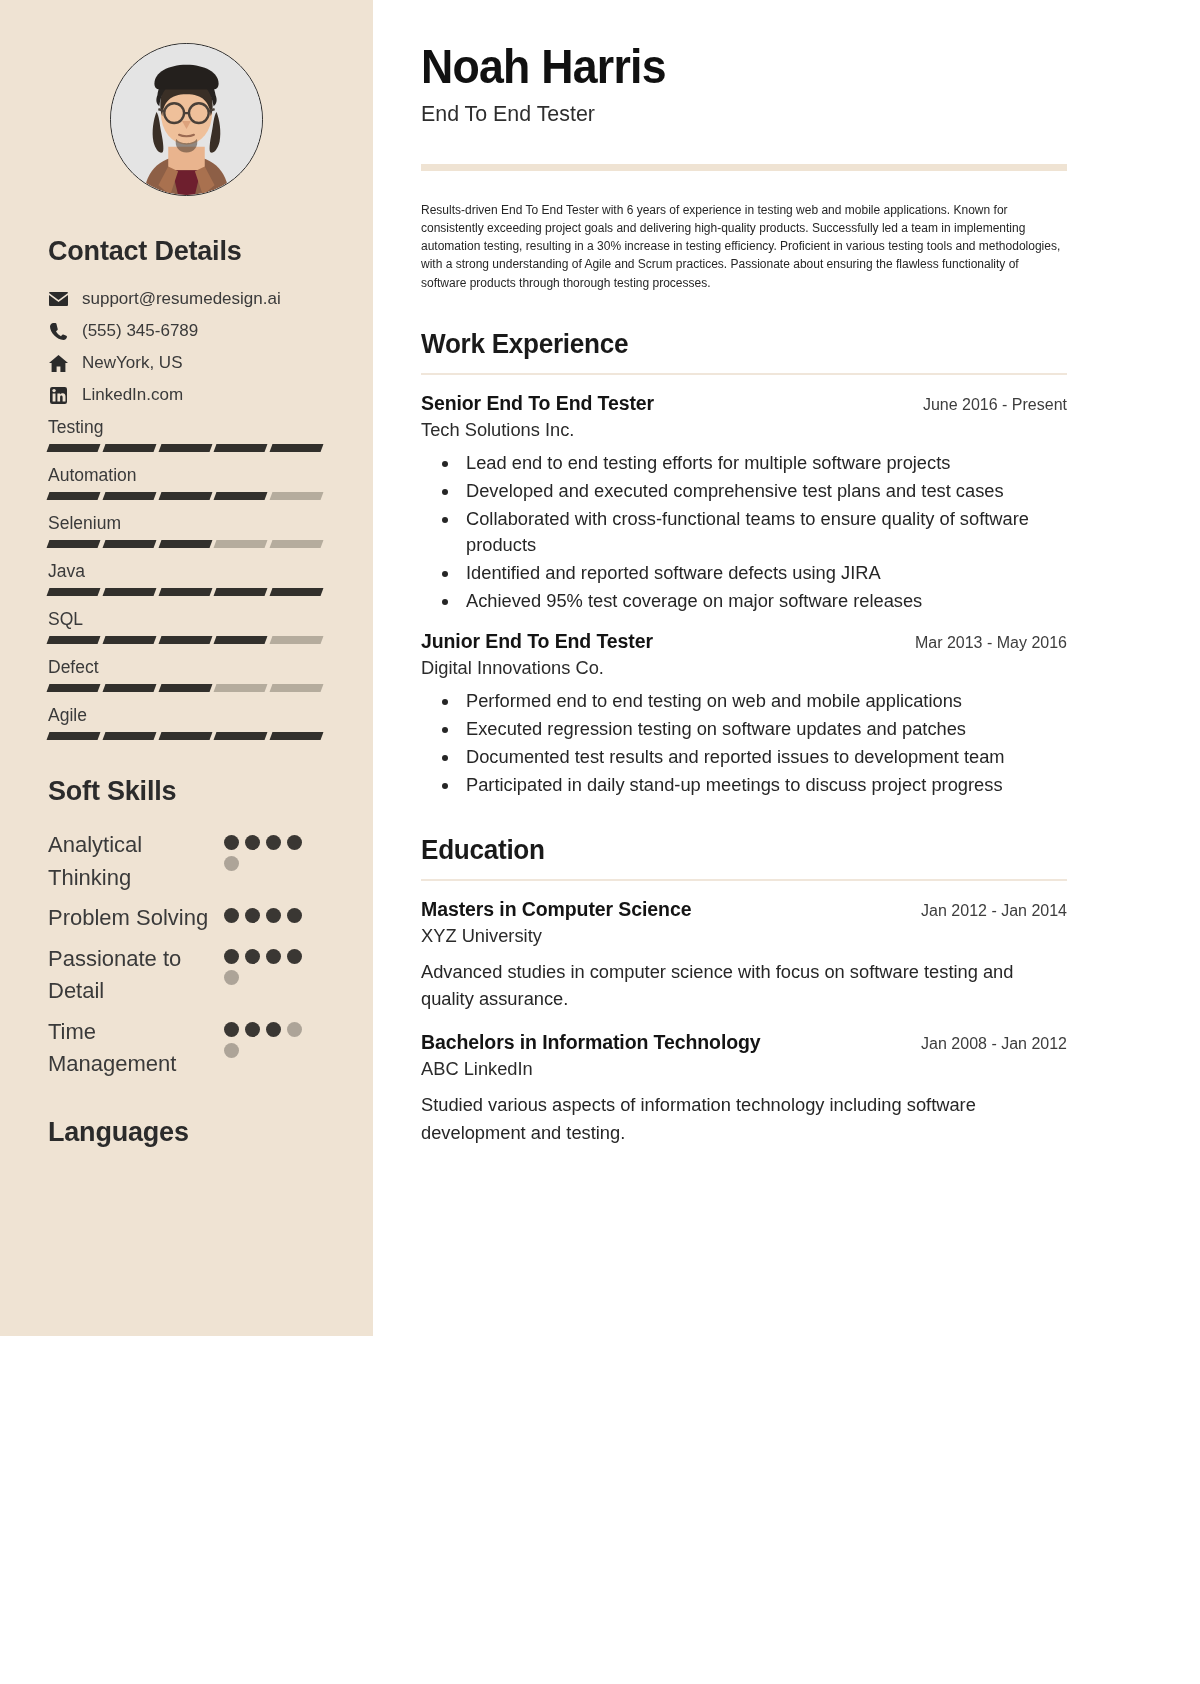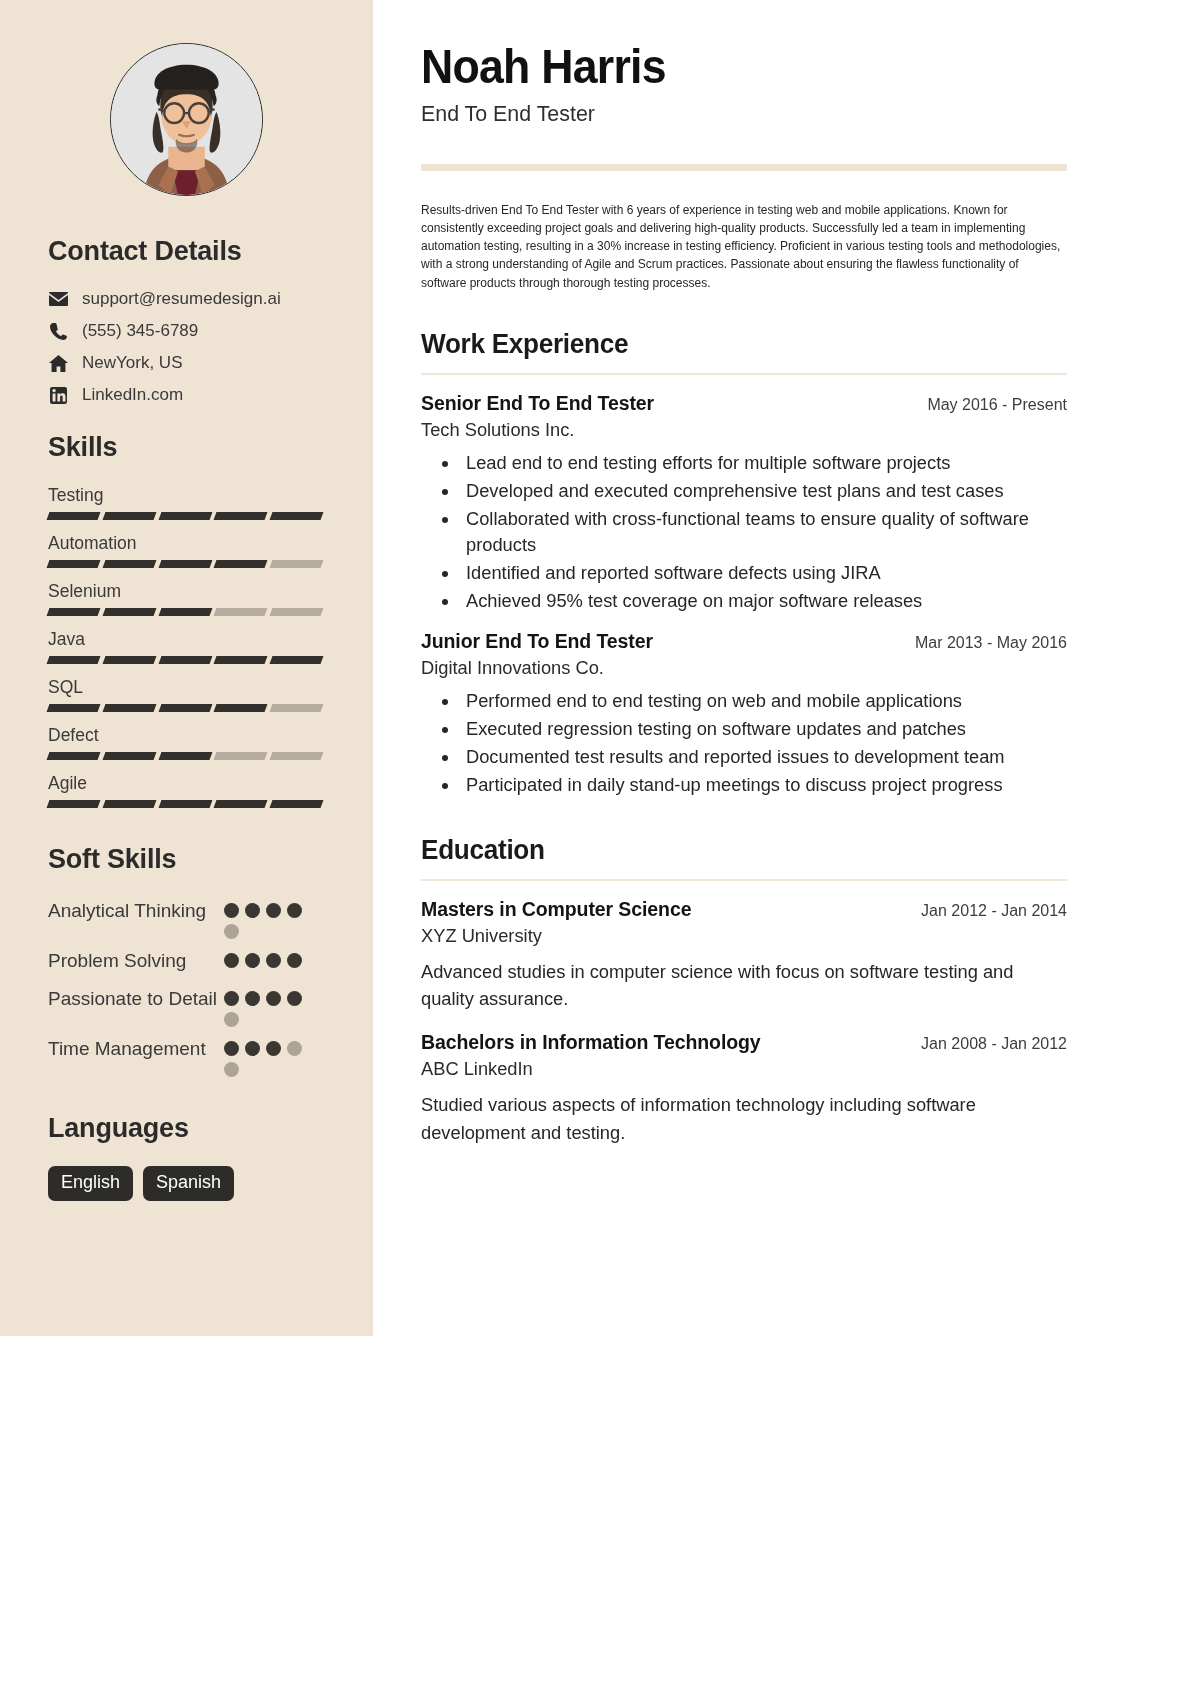--- a/index.html
+++ b/index.html
@@ -53,21 +53,21 @@
     background: #B5AC9D;
   }
   .bar.on { background: #32302c; }
 
   
   .soft-row {
     display: flex; align-items: flex-start;
     margin-bottom: 8px; min-height: 30px;
   }
   .soft-name {
-    font-size: 19px; color: #3a3a3a; line-height: 1.48;
+    font-size: 22px; color: #3a3a3a; line-height: 1.48;
     width: 176px; min-width: 176px;
   }
   .dots {
     display: flex; flex-wrap: wrap; width: 92px;
     gap: 6px; padding-top: 6px; align-content: flex-start;
   }
   .dot { width: 15px; height: 15px; border-radius: 50%; background: #ADA498; }
   .dot.on { background: #3a3733; }
 
   
@@ -194,21 +194,20 @@
               <rect width="17" height="17" rx="2.2"></rect>
               <rect x="2.6" y="6.5" width="2.9" height="8" fill="#EFE3D3"></rect>
               <circle cx="4.05" cy="3.6" r="1.7" fill="#EFE3D3"></circle>
               <path d="M7.4 6.5h2.8v1.1c.5-.9 1.5-1.4 2.6-1.4 2 0 2.7 1.3 2.7 3.4v4.9h-2.9v-4.3c0-1-.4-1.6-1.3-1.6-.8 0-1.2.6-1.2 1.6v4.3H7.4z" fill="#EFE3D3"></path>
             </svg>
         </span>
         <span>LinkedIn.com</span>
       </div>
     </div>
 
-    <h2 class="side-h skills-h">Skills</h2>
     <div id="skills-list">
         <div class="skill-row">
       <div class="skill-name">Testing</div>
       <div class="bars">
             <span class="bar on"></span>
             <span class="bar on"></span>
             <span class="bar on"></span>
             <span class="bar on"></span>
             <span class="bar on"></span>
           </div>
@@ -312,40 +311,36 @@
             <span class="dot on"></span>
             <span class="dot on"></span>
             <span class="dot on"></span>
             <span class="dot "></span>
             <span class="dot "></span>
           </div>
     </div>
       </div>
 
     <h2 class="side-h lang-h">Languages</h2>
-    <div class="lang-tags" id="lang-list">
-        <span class="lang-tag">English</span>
-        <span class="lang-tag">Spanish</span>
-      </div>
   </aside>
 
   <main class="main">
     <h1 class="name">Noah Harris</h1>
     <div class="role">End To End Tester</div>
     <div class="top-rule"></div>
 
     <p class="summary">Results-driven End To End Tester with 6 years of experience in testing web and mobile applications. Known for consistently exceeding project goals and delivering high-quality products. Successfully led a team in implementing automation testing, resulting in a 30% increase in testing efficiency. Proficient in various testing tools and methodologies, with a strong understanding of Agile and Scrum practices. Passionate about ensuring the flawless functionality of software products through thorough testing processes.</p>
 
     <h2 class="sec-h">Work Experience</h2>
     <div class="sec-rule"></div>
     <div id="work-list">
         <div class="entry">
     <div class="entry-head">
       <span class="entry-title">Senior End To End Tester</span>
-      <span class="entry-date">May 2016 - Present</span>
+      <span class="entry-date">June 2016 - Present</span>
     </div>
     <div class="entry-org">Tech Solutions Inc.</div>
     <ul class="bullets">
             <li>Lead end to end testing efforts for multiple software projects</li>
             <li>Developed and executed comprehensive test plans and test cases</li>
             <li>Collaborated with cross-functional teams to ensure quality of software products</li>
             <li>Identified and reported software defects using JIRA</li>
             <li>Achieved 95% test coverage on major software releases</li>
           </ul>
   </div>

